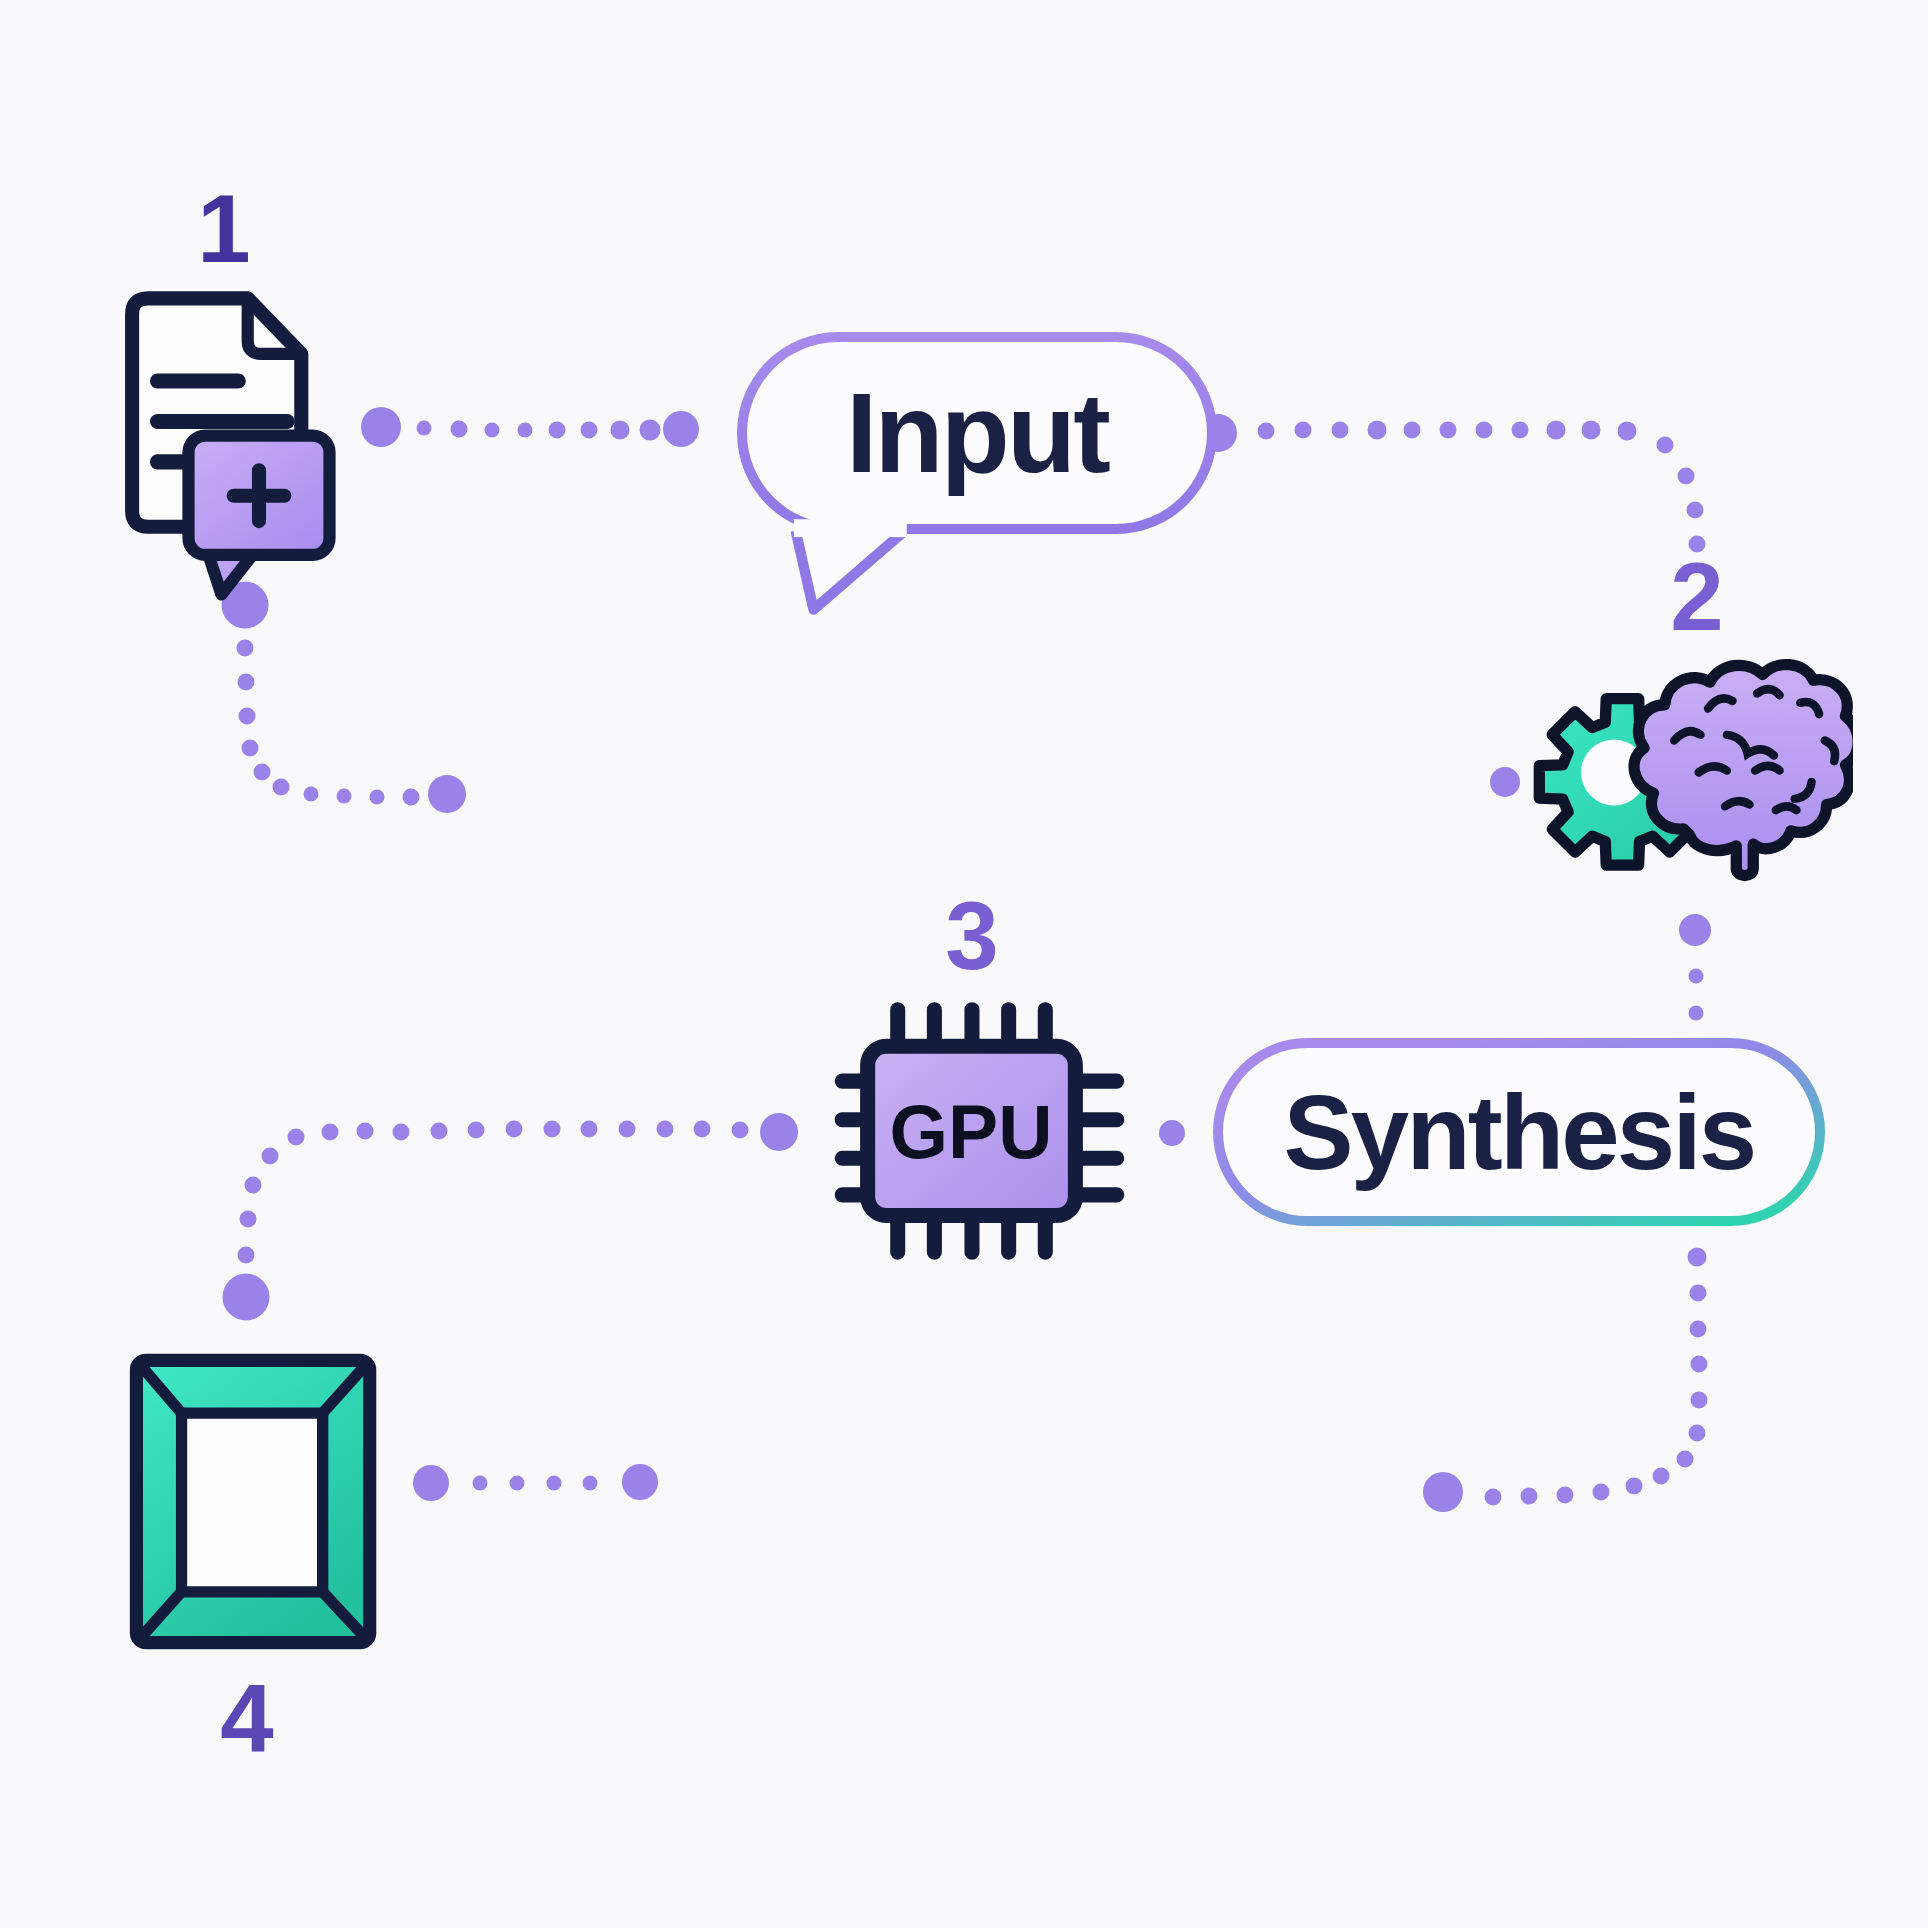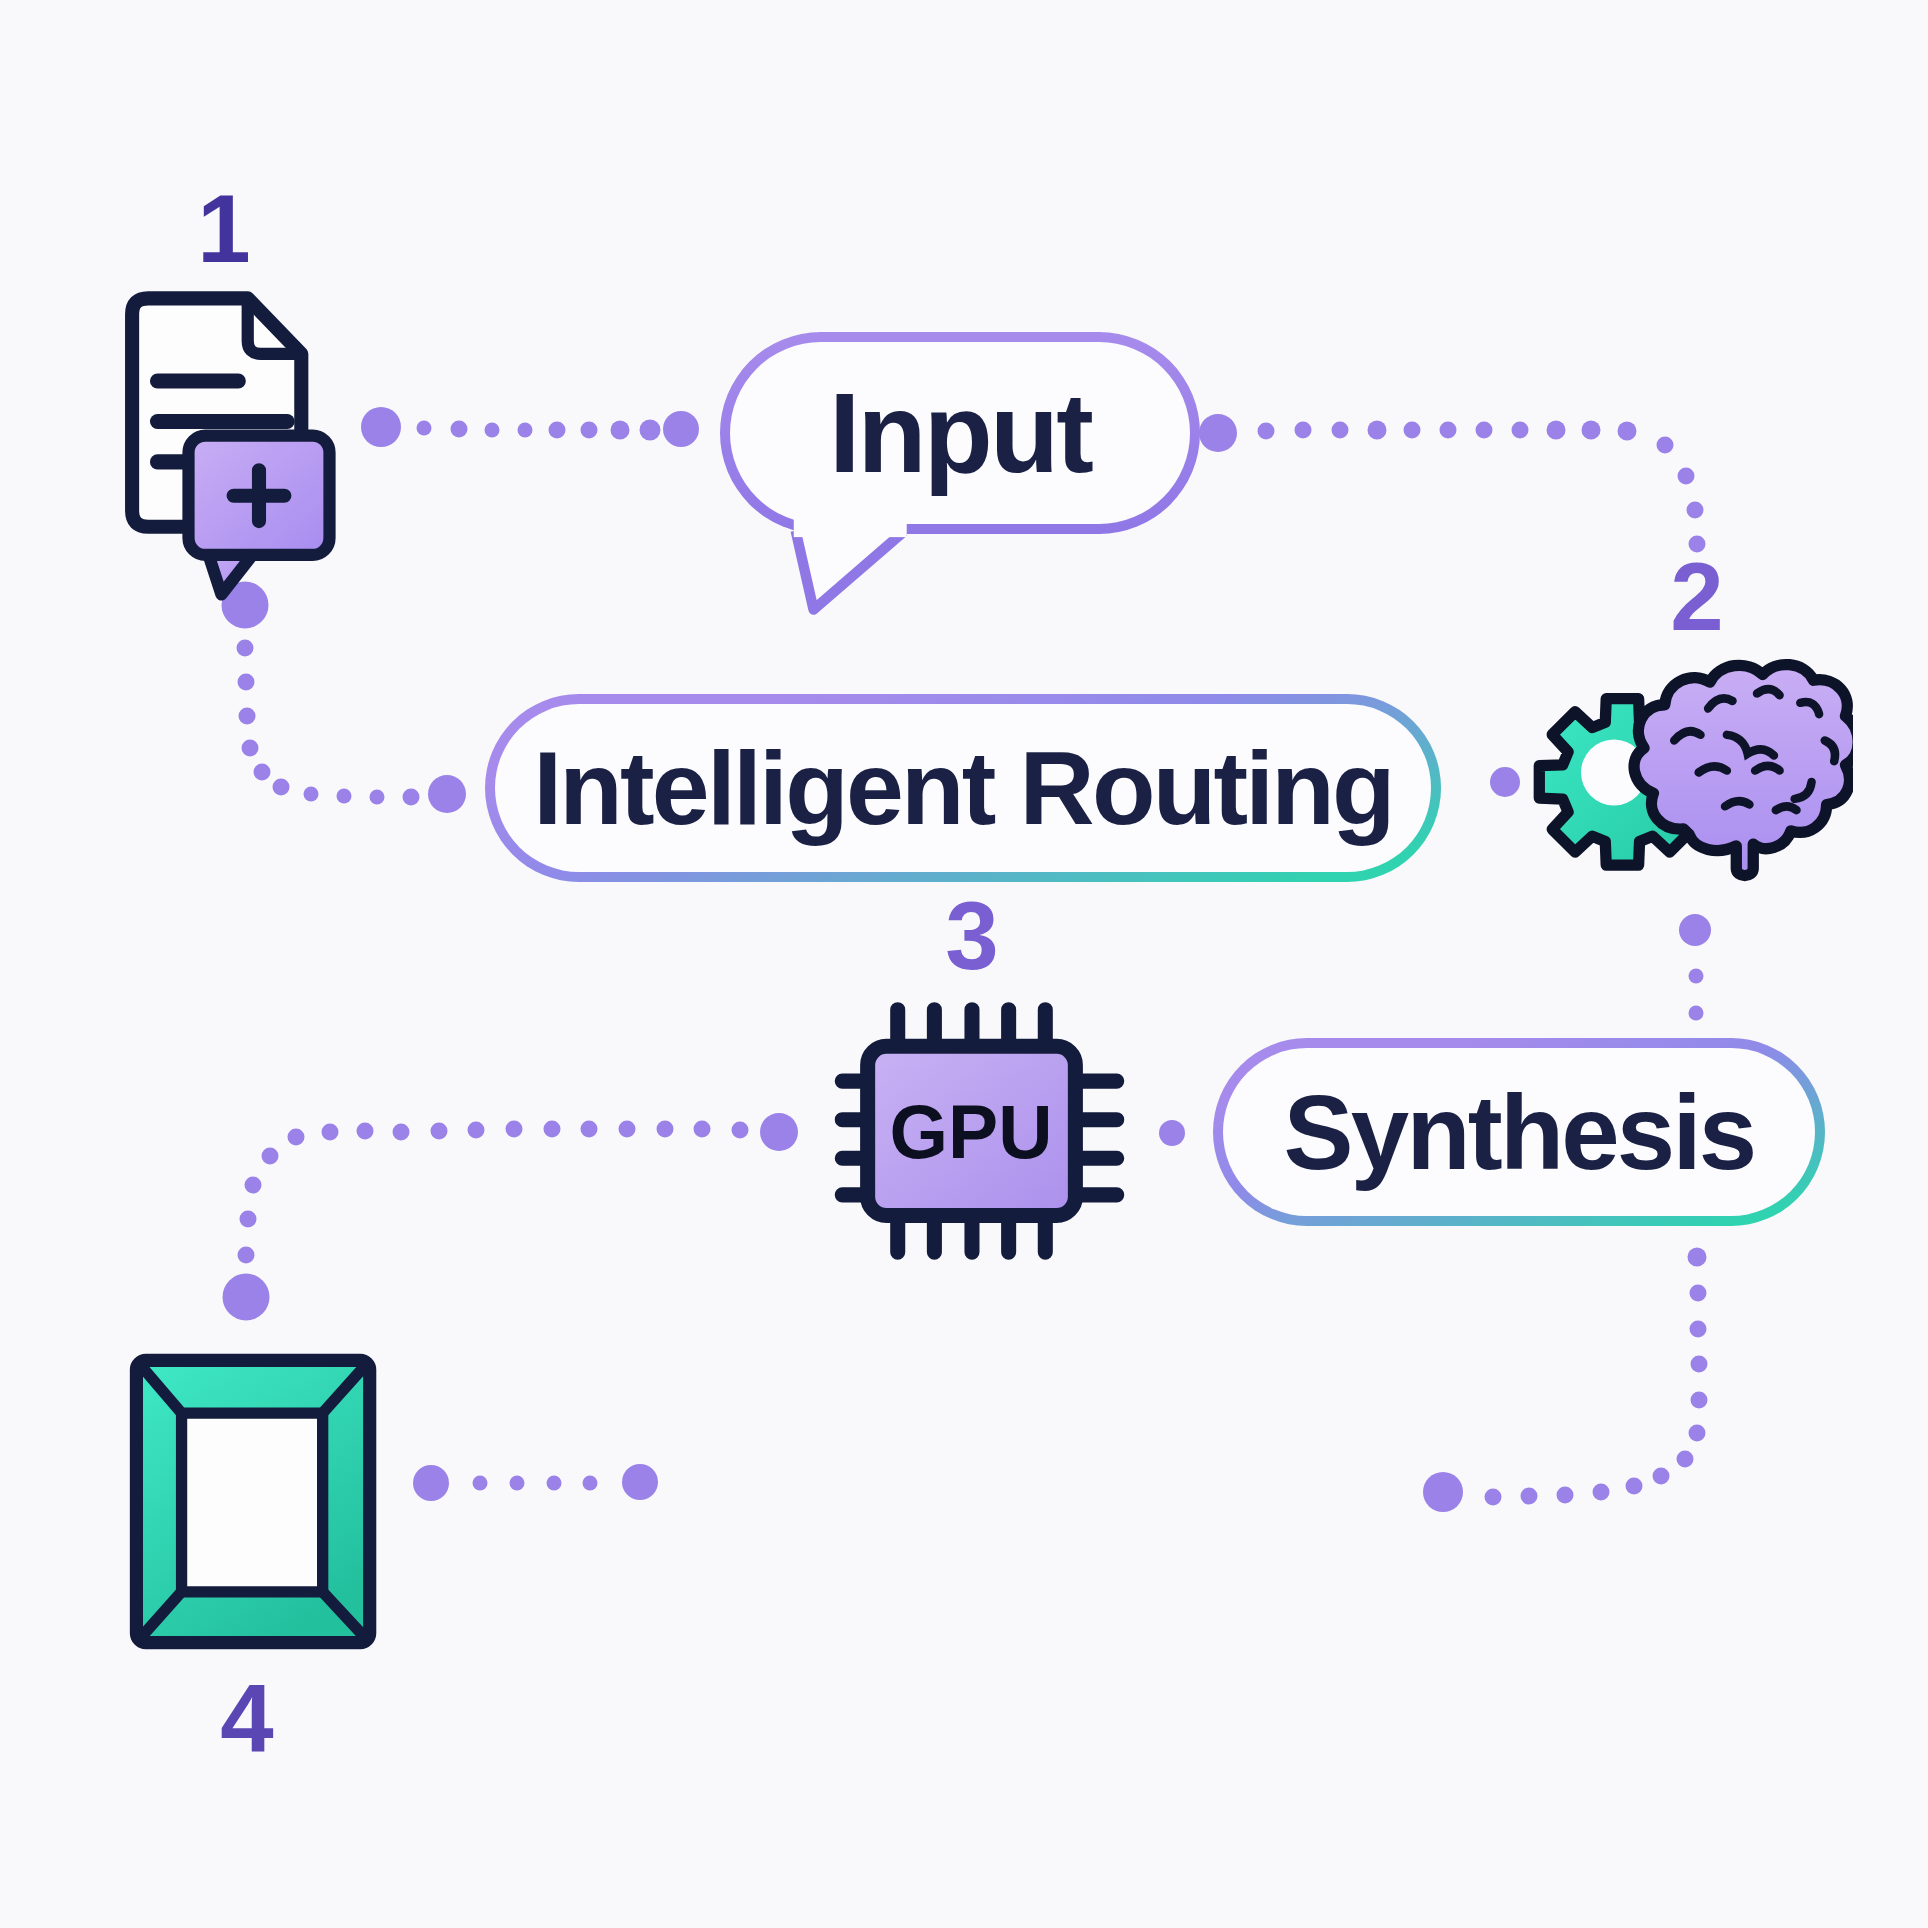--- a/index.html
+++ b/index.html
@@ -135,21 +135,21 @@
     <path d="M15,34 Q15,17 32,17 L138,17 L195,76 L195,243 Q195,260 178,260 L32,260 Q15,260 15,243 Z" fill="#fdfdfe" stroke="#141c3d" stroke-width="15" stroke-linejoin="round"></path>
     <path d="M138,17 L138,62 Q138,76 152,76 L195,76" fill="none" stroke="#141c3d" stroke-width="13" stroke-linejoin="round"></path>
     <path d="M42,105 H128" stroke="#141c3d" stroke-width="16" stroke-linecap="round"></path>
     <path d="M42,148 H180" stroke="#141c3d" stroke-width="16" stroke-linecap="round"></path>
     <path d="M42,191 H130" stroke="#141c3d" stroke-width="16" stroke-linecap="round"></path>
     <path d="M95,286 L110,332 L146,286" fill="url(#gradBub)" stroke="#141c3d" stroke-width="13" stroke-linejoin="round"></path>
     <rect x="75" y="163" width="150" height="127" rx="18" fill="url(#gradBub)" stroke="#141c3d" stroke-width="13"></rect>
     <path d="M150,200 V254 M123,227 H177" stroke="#141c3d" stroke-width="15" stroke-linecap="round"></path>
   </svg>
 
-  <div class="node grad-purple" style="left:720px;top:332px;width:480px;height:202px;">
+  <div class="node grad-purple" style="left:737px;top:332px;width:480px;height:202px;">
     <div class="node-inner">
       <span class="node-label" style="font-size:113px;">Input</span>
     </div>
   </div>
   <svg class="icon" style="left:758px;top:519px;" width="160" height="104" viewBox="0 0 170 110">
     <path d="M40,12 L59,96 L155,13" fill="#fcfcfe" stroke="#8f77e6" stroke-width="11" stroke-linejoin="round"></path>
     <rect x="38" y="0" width="120" height="19" fill="#fcfcfe"></rect>
   </svg>
 
   <svg class="icon" style="left:1533px;top:650px;" width="320" height="245" viewBox="0 0 340 260">
@@ -188,25 +188,20 @@
       <path d="M310,96 q14,6 10,22"></path>
       <path d="M296,140 q-2,16 -18,18"></path>
       <path d="M206,90 q18,2 22,20 q16,-10 28,2"></path>
       <path d="M176,130 q16,-12 30,-2"></path>
       <path d="M236,128 q14,-10 26,0"></path>
       <path d="M204,166 q14,-10 26,-2"></path>
       <path d="M258,170 q12,-8 22,0"></path>
     </g>
   </svg>
 
-  <div class="node grad-purple-teal" style="left:485px;top:694px;width:956px;height:188px;">
-    <div class="node-inner">
-      <span class="node-label" style="font-size:104px;">Intelligent Routing</span>
-    </div>
-  </div>
 
   <svg class="icon" style="left:829px;top:989px;" width="301" height="282" viewBox="0 0 320 300">
     <defs>
       <linearGradient id="gradChip" x1="0" y1="0" x2="1" y2="1">
         <stop offset="0" stop-color="#c9b2f4"></stop>
           <stop offset="1" stop-color="#ab90ec"></stop>
       </linearGradient>
     </defs>
     <g stroke="#141c3d" stroke-width="16" stroke-linecap="round">
       <path d="M73,22 V62 M112,22 V62 M152,22 V62 M191,22 V62 M230,22 V62"></path>

